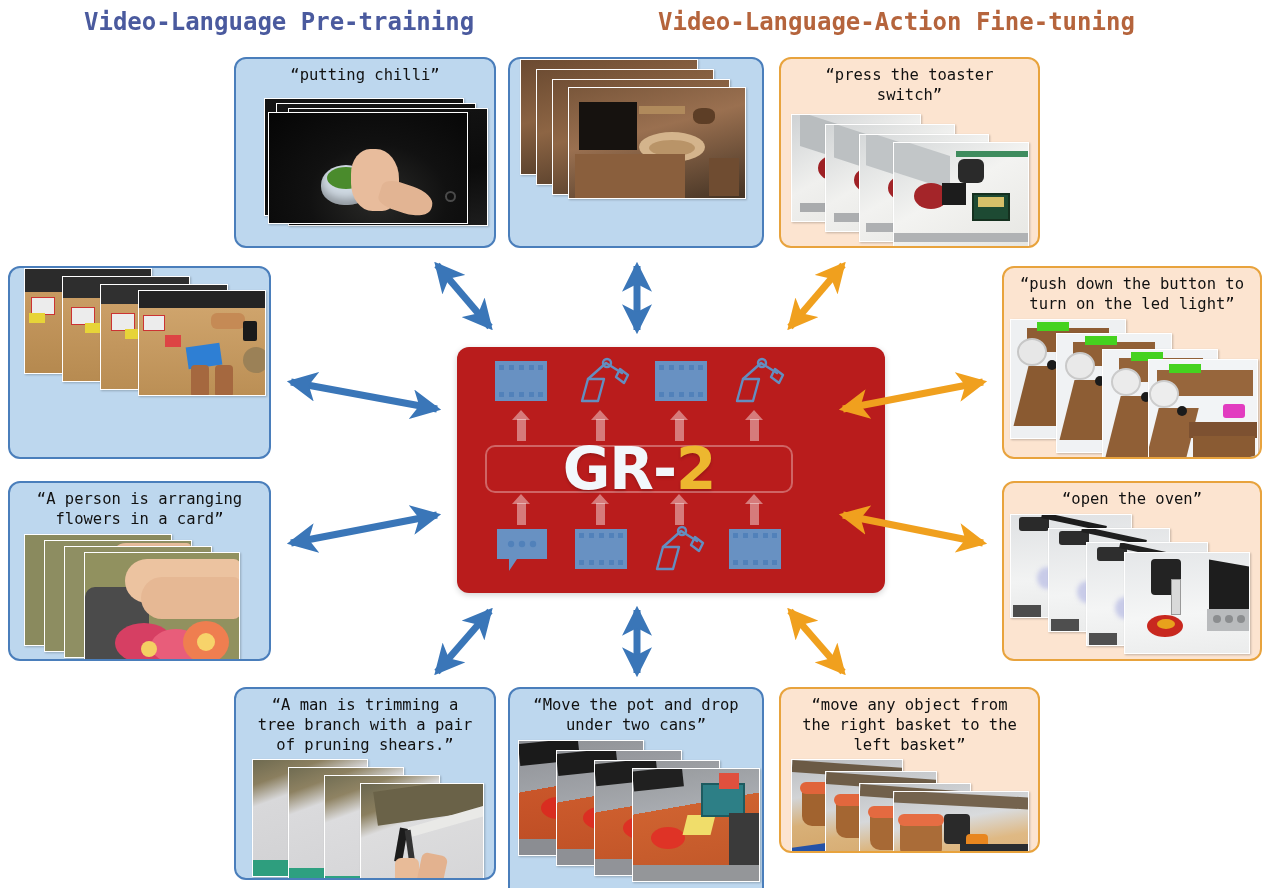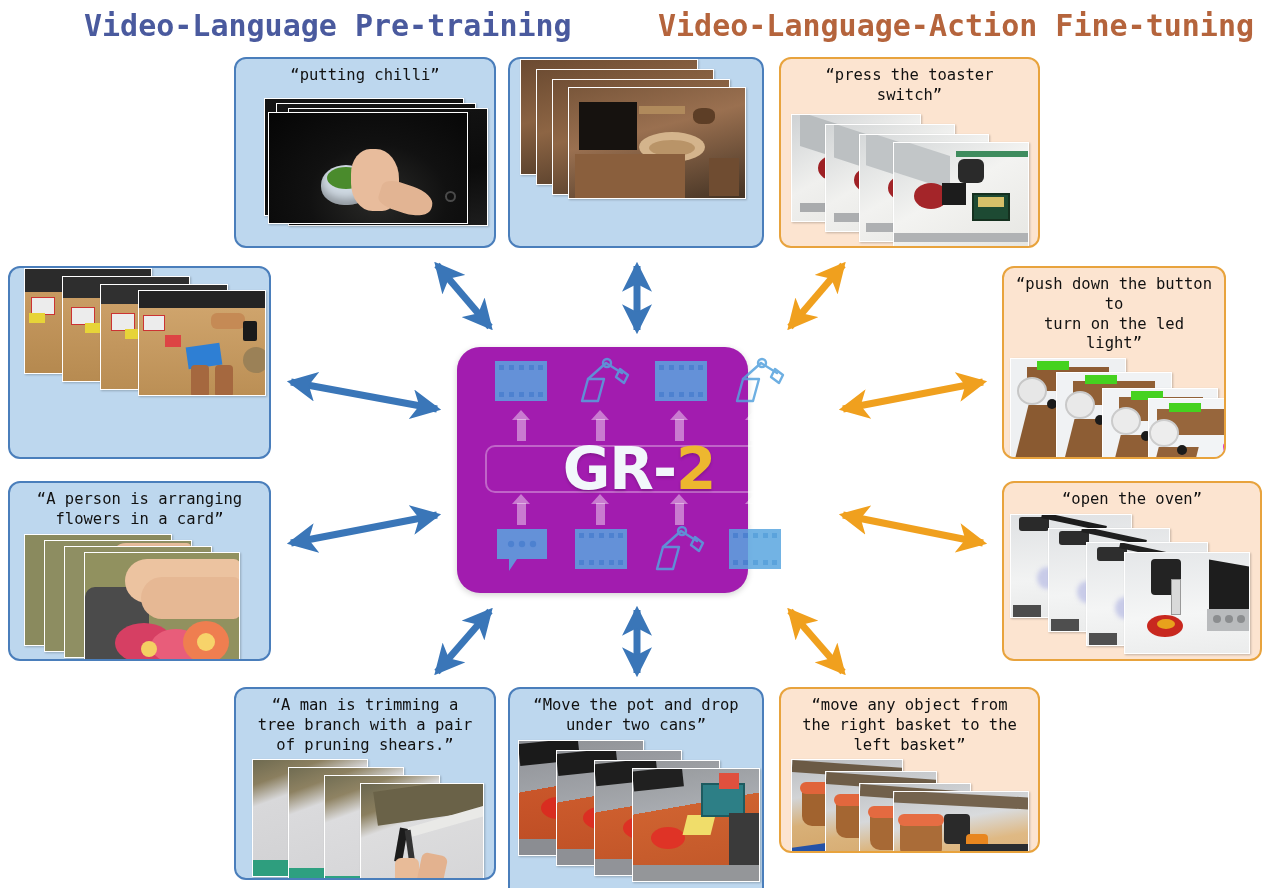--- a/index.html
+++ b/index.html
@@ -13,21 +13,21 @@
     overflow: hidden;
     font-family: "DejaVu Sans Mono", "Liberation Mono", monospace;
   }
 
   
   .title {
     position: absolute;
     top: 8px;
     font-family: "DejaVu Sans Mono", "Liberation Mono", monospace;
     font-weight: bold;
-    font-size: 30px;
+    font-size: 24px;
     letter-spacing: 0px;
     white-space: nowrap;
   }
   #title-left  { left: 84px;  color: #4a5a9e; }
   #title-right { left: 658px; color: #b5643c; }
 
   
   .card {
     position: absolute;
     border-radius: 12px;
@@ -63,23 +63,23 @@
     border: 1px solid #ffffff;
     box-shadow: 1px 1px 2px rgba(0,0,0,0.22);
     overflow: hidden;
   }
   .frame .inner { position: absolute; inset: 0; }
 
   
   #center-box {
     position: absolute;
     left: 457px; top: 347px;
-    width: 291px; height: 246px;
-    background: #a21caf;
-    border-radius: 23px;
+    width: 428px; height: 246px;
+    background: #b91c1c;
+    border-radius: 12px;
     box-shadow: 0 2px 6px rgba(0,0,0,0.18);
   }
   #gr2-bar {
     position: absolute;
     left: 28px; top: 98px;
     width: 308px; height: 48px;
     border: 2px solid rgba(255,255,255,0.32);
     border-radius: 10px;
   }
   #gr2-text {
@@ -266,21 +266,21 @@
       <div style="position:absolute;left:56px;top:24px;width:100px;height:42px;background:#e6b894;border-radius:22px 8px 8px 22px;"></div>
       <div style="position:absolute;left:30px;top:70px;width:58px;height:40px;border-radius:50%;background:#d63f63;"></div>
       <div style="position:absolute;left:66px;top:76px;width:50px;height:34px;border-radius:50%;background:#e85d7a;"></div>
       <div style="position:absolute;left:98px;top:68px;width:46px;height:42px;border-radius:50%;background:#ef7e50;"></div>
       <div style="position:absolute;left:112px;top:80px;width:18px;height:18px;border-radius:50%;background:#f7d36a;"></div>
       <div style="position:absolute;left:56px;top:88px;width:16px;height:16px;border-radius:50%;background:#f4cf63;"></div>
     </div>
   </div>
 </div>
 
-<div class="card orange" style="left:1002px; top:266px; width:224px; height:193px;">
+<div class="card orange" style="left:1002px; top:266px; width:260px; height:193px;">
   <div class="card-caption">“push down the button to
 turn on the led light”</div>
   <div class="stack">
     <div class="frame" style="left:6px; top:0px; width:116px; height:120px;">
       <div class="inner" style="background:#eef0f2;"></div>
       <div style="position:absolute;left:16px;top:8px;width:82px;height:24px;background:#8e5c33;"></div>
       <div style="position:absolute;left:26px;top:2px;width:32px;height:9px;background:#45d21f;"></div>
       <div style="position:absolute;left:6px;top:18px;width:30px;height:28px;border-radius:50%;background:#e7e7e7;border:2px solid #c7c7c7;"></div>
       <div style="position:absolute;left:10px;top:46px;width:44px;height:60px;background:#8a5a31;transform:skewX(-14deg);"></div>
       <div style="position:absolute;left:48px;top:56px;width:60px;height:14px;background:#75492a;"></div>

